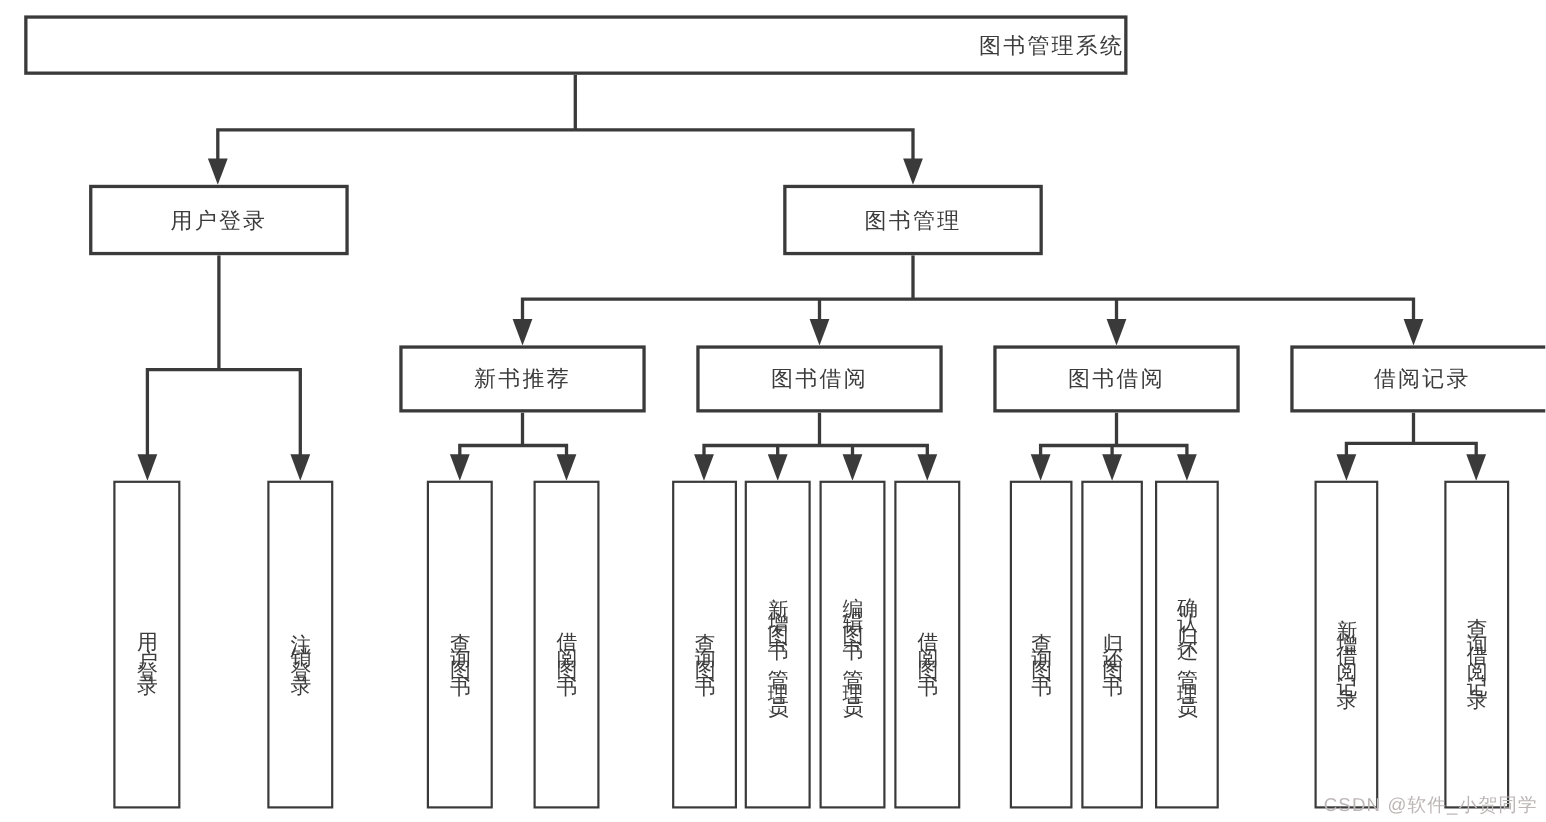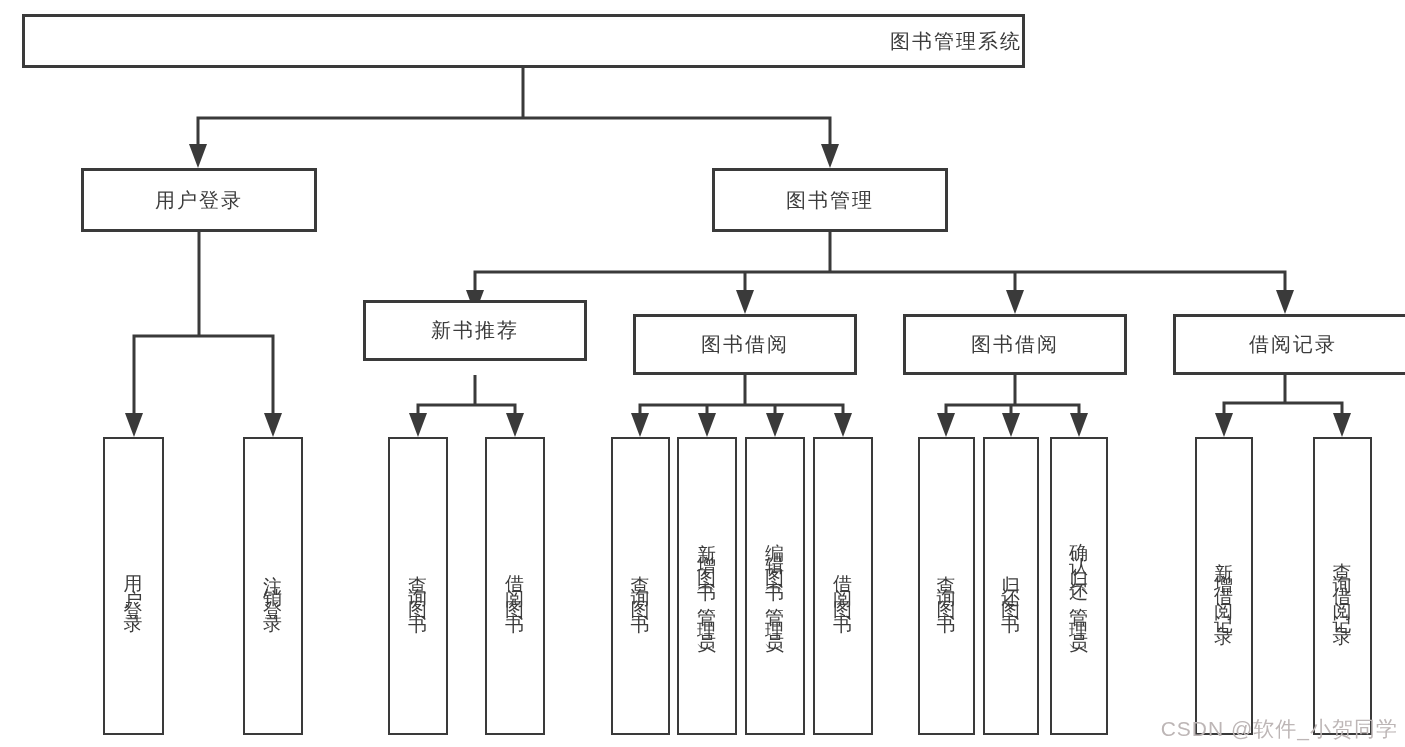--- a/index.html
+++ b/index.html
@@ -39,21 +39,21 @@
     font-size: 19px;
     letter-spacing: 13px;
     line-height: 1;
     white-space: nowrap;
   }
   .watermark {
     position: absolute;
     right: 7px;
     bottom: 4px;
     z-index: 3;
-    font-size: 21px;
+    font-size: 17px;
     color: #bdb6b6;
     letter-spacing: 1px;
     white-space: nowrap;
   }
 </style>
 </head>
 <body>
 
 <div class="canvas">
 
@@ -105,21 +105,21 @@
     <span>图书管理系统</span>
   </div>
 
   <div class="node h" style="left:81px; top:168px; width:236px; height:64px;">
     <span>用户登录</span>
   </div>
   <div class="node h" style="left:712px; top:168px; width:236px; height:64px;">
     <span>图书管理</span>
   </div>
 
-  <div class="node h" style="left:363px; top:300px; width:224px; height:61px;text-align:right;">
+  <div class="node h" style="left:363px; top:314px; width:224px; height:61px;text-align:right;">
     <span>新书推荐</span>
   </div>
   <div class="node h" style="left:633px; top:314px; width:224px; height:61px;font-family:Liberation Serif, serif;">
     <span>图书借阅</span>
   </div>
   <div class="node h" style="left:903px; top:314px; width:224px; height:61px;">
     <span>图书借阅</span>
   </div>
   <div class="node h" style="left:1173px; top:314px; width:240px; height:61px;">
     <span>借阅记录</span>

